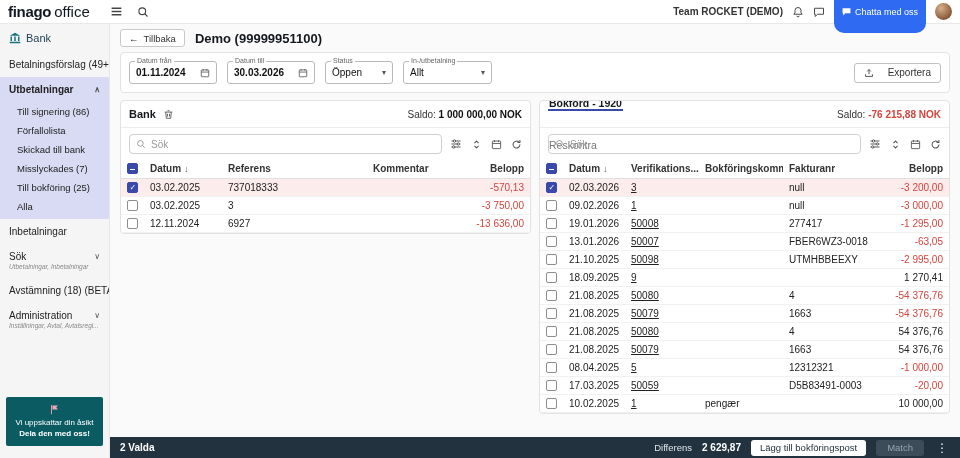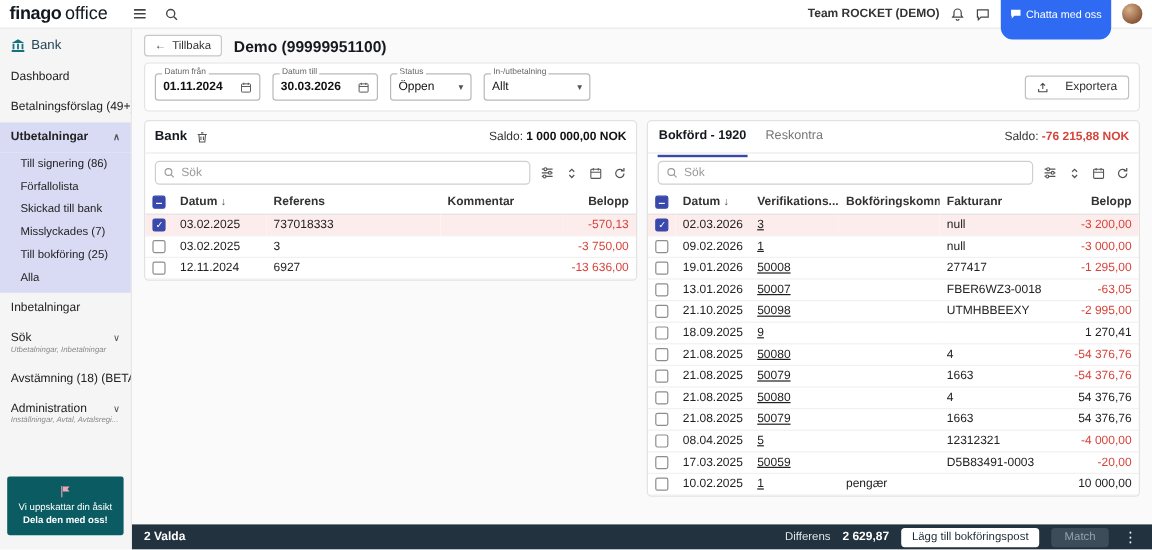--- a/index.html
+++ b/index.html
@@ -54,21 +54,21 @@
   .field-label{position:absolute;top:-5px;left:5px;font-size:7px;color:#666;background:#fff;padding:0 2px;white-space:nowrap;}
   .field-value{font-size:10px;color:#111;}
   .fv-bold{font-weight:bold;}
   .caret{color:#555;font-size:8px;}
   .export-btn{margin-left:auto;border:1px solid #c0c0c0;border-radius:3px;background:#fff;padding:3.5px 9px;font-size:10px;color:#333;display:flex;align-items:center;gap:14px;cursor:pointer;}
 
   .panels{display:flex;gap:8px;margin:7px 10px 0;align-items:flex-start;}
   .panel{flex:1;background:#fff;border:1px solid #e2e2e2;border-radius:4px;overflow:hidden;}
   .panel-head{display:flex;align-items:center;padding:0 8px;height:27px;border-bottom:1px solid #ececec;}
   .panel-title{font-size:11px;font-weight:bold;color:#15191e;display:flex;align-items:center;gap:7px;}
-  .tabs{display:flex;gap:14px;height:34px;}
+  .tabs{display:flex;gap:28px;height:34px;flex-direction:column;}
   .tab{font-size:10.5px;color:#777;display:flex;align-items:center;border-bottom:2px solid transparent;cursor:pointer;padding:0 1px;}
   .tab.active{color:#15191e;font-weight:bold;border-bottom-color:var(--checkbox-blue);}
   .saldo{margin-left:auto;font-size:10px;color:#333;white-space:nowrap;}
   .saldo b{color:#111;}
   .saldo-neg{color:var(--negative-red);font-weight:bold;cursor:pointer;}
 
   .search-row{display:flex;align-items:center;gap:8px;padding:6px 8px;}
   .search-box{flex:1;height:20px;border:1px solid #cfcfcf;border-radius:4px;display:flex;align-items:center;gap:5px;padding:0 6px;color:#999;font-size:10px;cursor:text;}
   .tool-icons{display:flex;gap:9px;color:#555;align-items:center;}
   .tool-icons > span{cursor:pointer;display:flex;}
@@ -143,21 +143,20 @@
 
 <aside class="sidebar">
   <div class="sb-bank">
     <span>
       <svg viewBox="0 0 16 16" width="12" height="12" fill="#17717d">
           <path d="M8 1 1 5h14L8 1zM2 6h2v6H2zm5 0h2v6H7zm5 0h2v6h-2zM1 13h14v2H1z"></path>
         </svg>
     </span>
     <span>Bank</span>
   </div>
-  <div class="sb-item"><span>Dashboard</span></div>
   <div class="sb-item"><span>Betalningsförslag (49+)</span></div>
   <div class="sb-item sb-parent">
     <span>Utbetalningar</span>
     <span class="chev">∧</span>
   </div>
   <div class="sb-sub">
     <div class="sb-subitem"><span>Till signering (86)</span></div>
     <div class="sb-subitem"><span>Förfallolista</span></div>
     <div class="sb-subitem"><span>Skickad till bank</span></div>
     <div class="sb-subitem"><span>Misslyckades (7)</span></div>
@@ -508,21 +507,21 @@
               <td class="amt">54 376,76</td>
             </tr>
             <tr>
               <td class="cb-cell">
                 <div class="cb"></div>
               </td>
               <td>08.04.2025</td>
               <td><span class="link">5</span></td>
               <td></td>
               <td>12312321</td>
-              <td class="amt neg">-4 000,00</td>
+              <td class="amt neg">-1 000,00</td>
             </tr>
             <tr>
               <td class="cb-cell">
                 <div class="cb"></div>
               </td>
               <td>17.03.2025</td>
               <td><span class="link">50059</span></td>
               <td></td>
               <td>D5B83491-0003</td>
               <td class="amt neg">-20,00</td>

